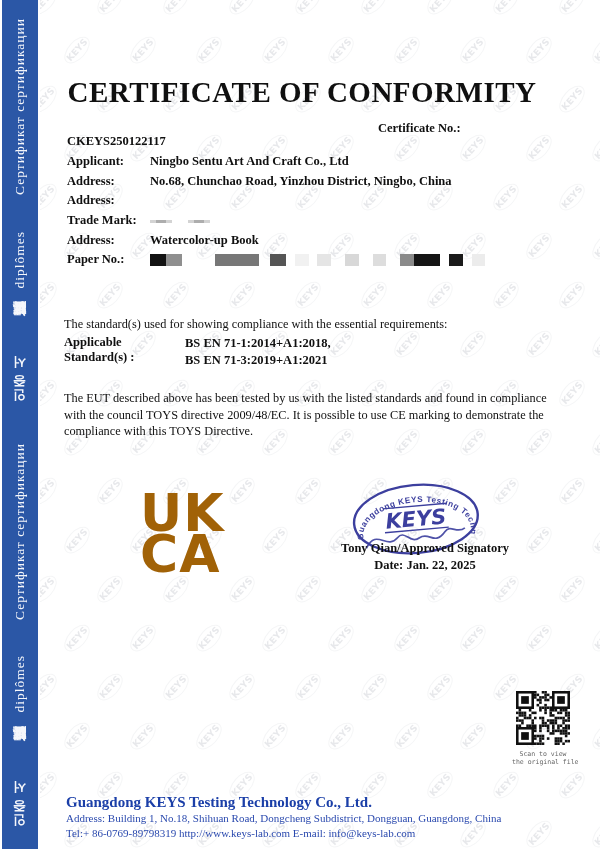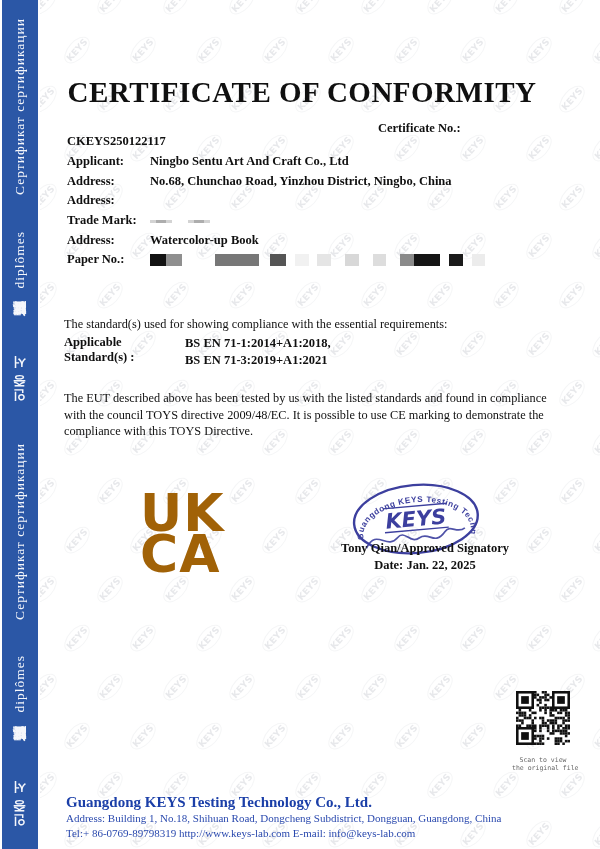--- a/index.html
+++ b/index.html
@@ -45,21 +45,21 @@
   
   .ukca { position:absolute; left:140px; top:493px; font-family:"DejaVu Sans", sans-serif; font-weight:800; font-size:52px; line-height:41px; letter-spacing:1px; color:#a16207; }
 
   
   .stamp { position:absolute; left:350px; top:482px; width:132px; height:76px; transform:rotate(-5deg); }
   .signatory { position:absolute; left:330px; top:541px; width:190px; text-align:center; font-weight:bold; font-size:12.5px; color:#101010; line-height:14.5px; }
   .signatory .date { margin-top:2px; }
 
   
   .qr-wrap { position:absolute; left:512px; top:691px; width:62px; text-align:center; }
-  .qr-caption { font-family:"DejaVu Sans Mono", monospace; font-size:6.5px; color:#666; line-height:7.5px; margin-top:8px; white-space:nowrap; }
+  .qr-caption { font-family:"DejaVu Sans Mono", monospace; font-size:6.5px; color:#666; line-height:7.5px; margin-top:2px; white-space:nowrap; }
 
   
   .footer { position:absolute; left:66px; top:794px; width:500px; }
   .footer-company { font-weight:bold; font-size:15px; color:#1b3fa8; }
   .footer-line { font-size:11px; color:#2a49ae; line-height:13.5px; margin-top:1px; }
 </style>
 </head>
 <body>
 
 <div class="page">

